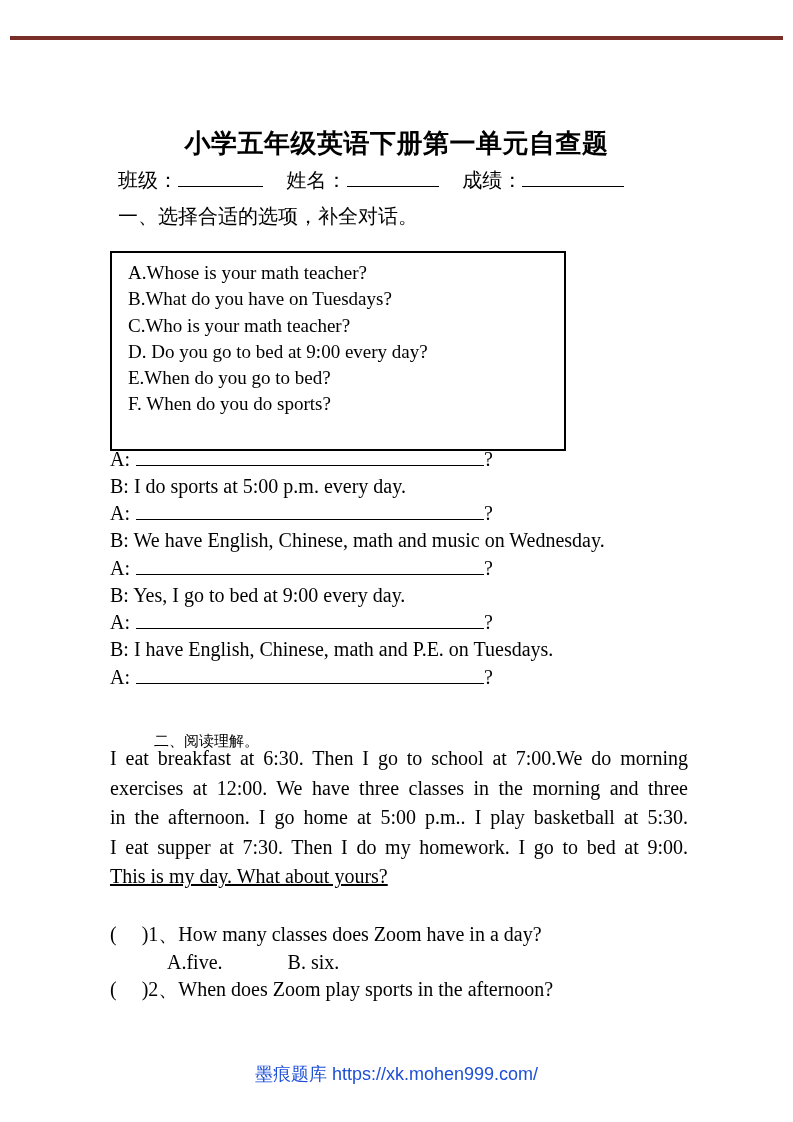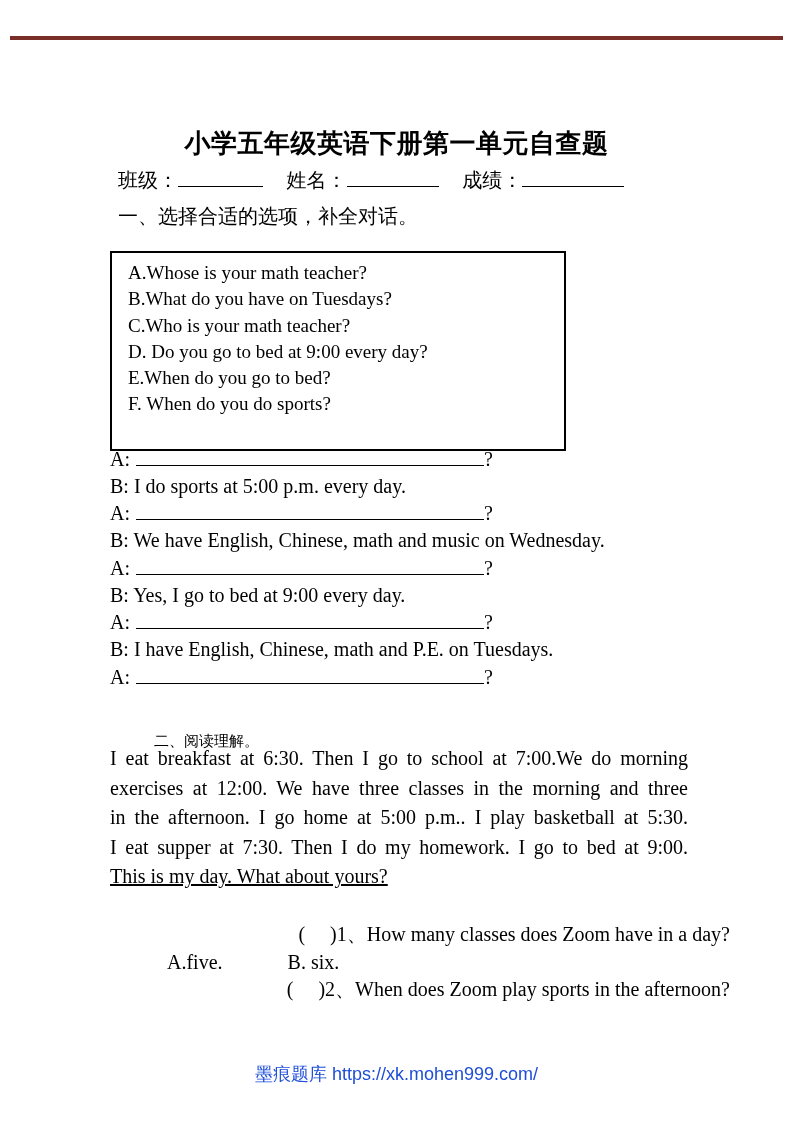--- a/index.html
+++ b/index.html
@@ -99,21 +99,21 @@
   .passage-line.first { text-indent: 38px; }
   .passage-line.last { text-align: left; text-align-last: left; text-decoration: underline; }
 
   .questions {
     position: absolute;
     top: 921px; left: 110px;
     width: 620px;
     font-size: 20px;
     line-height: 27.5px;
   }
-  .q-line { white-space: pre; text-align: right; }
+  .q-line { white-space: pre; }
   .choice-a { margin-left: 57px; }
   .choice-b { margin-left: 65px; }
 
   .footer {
     position: absolute;
     top: 1062px; left: 0;
     width: 100%;
     text-align: center;
     font-size: 18px;
     color: #1d4ed8;

